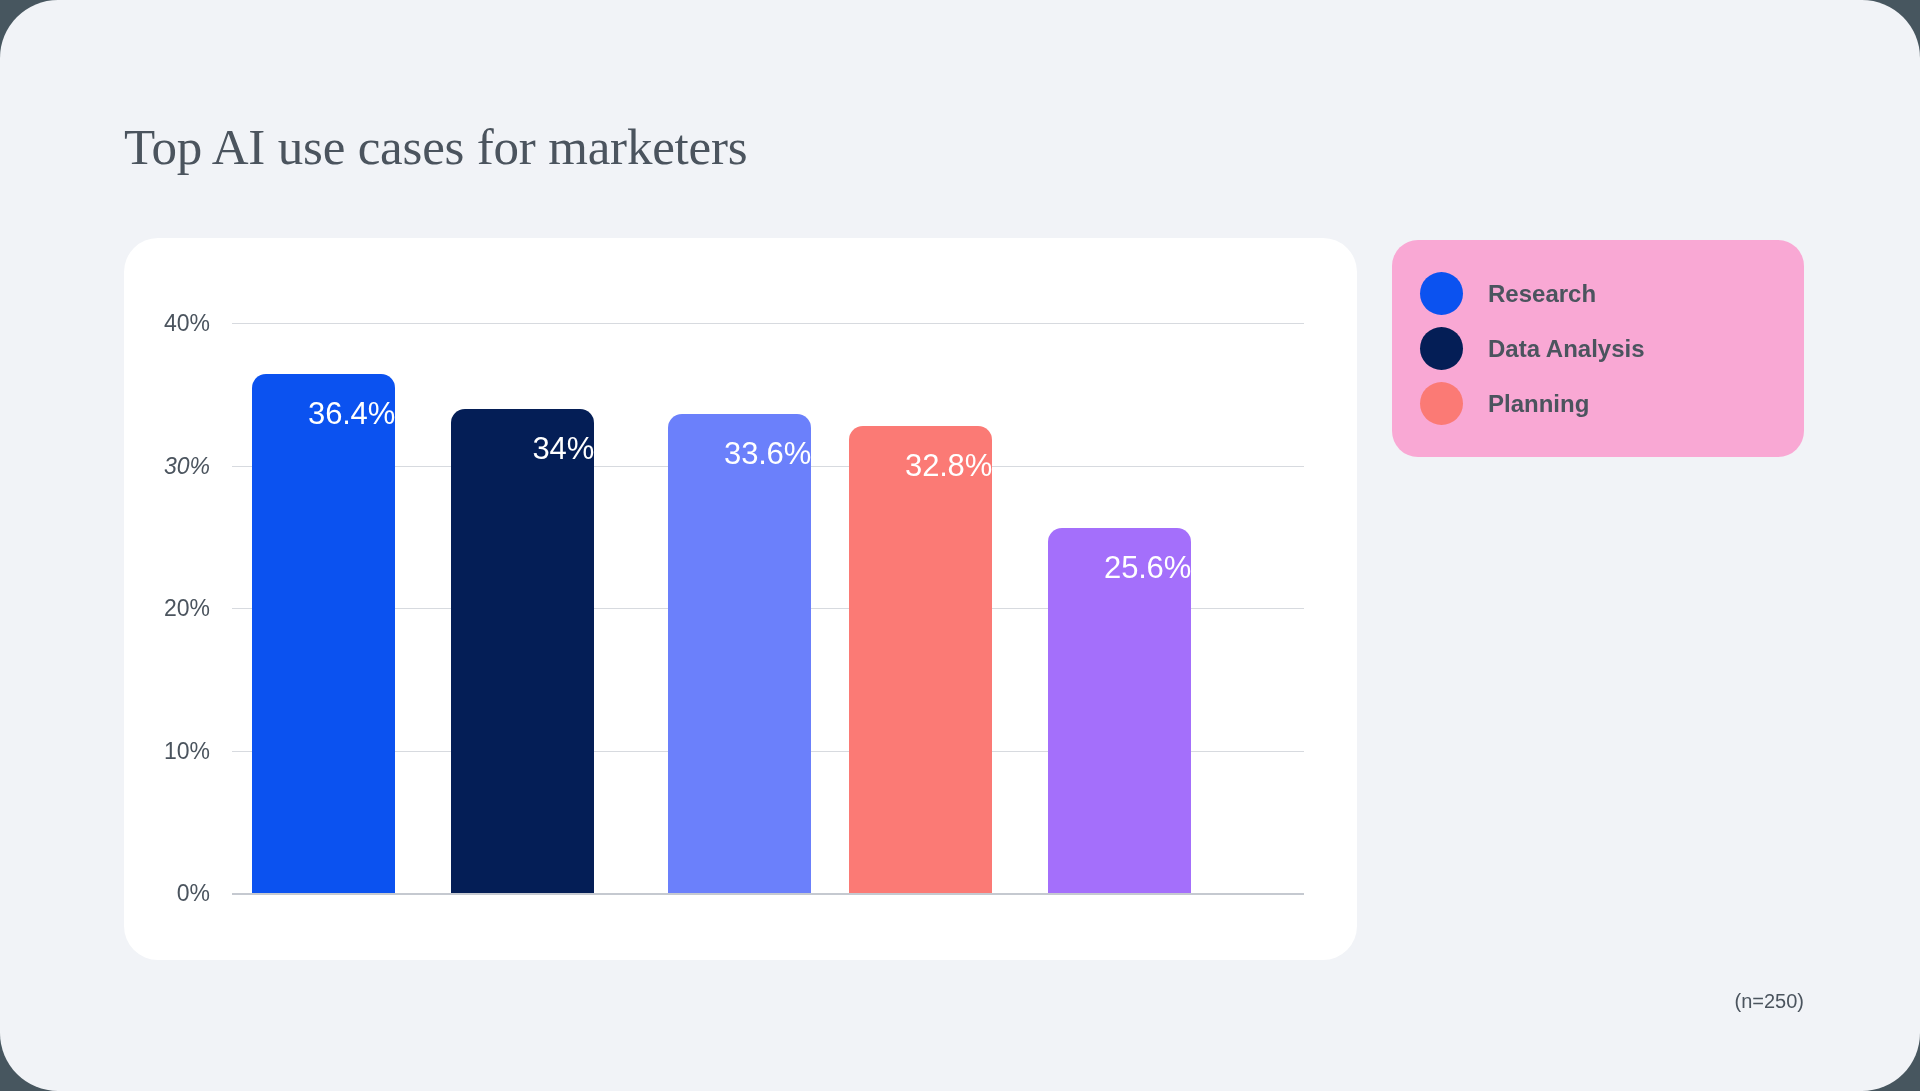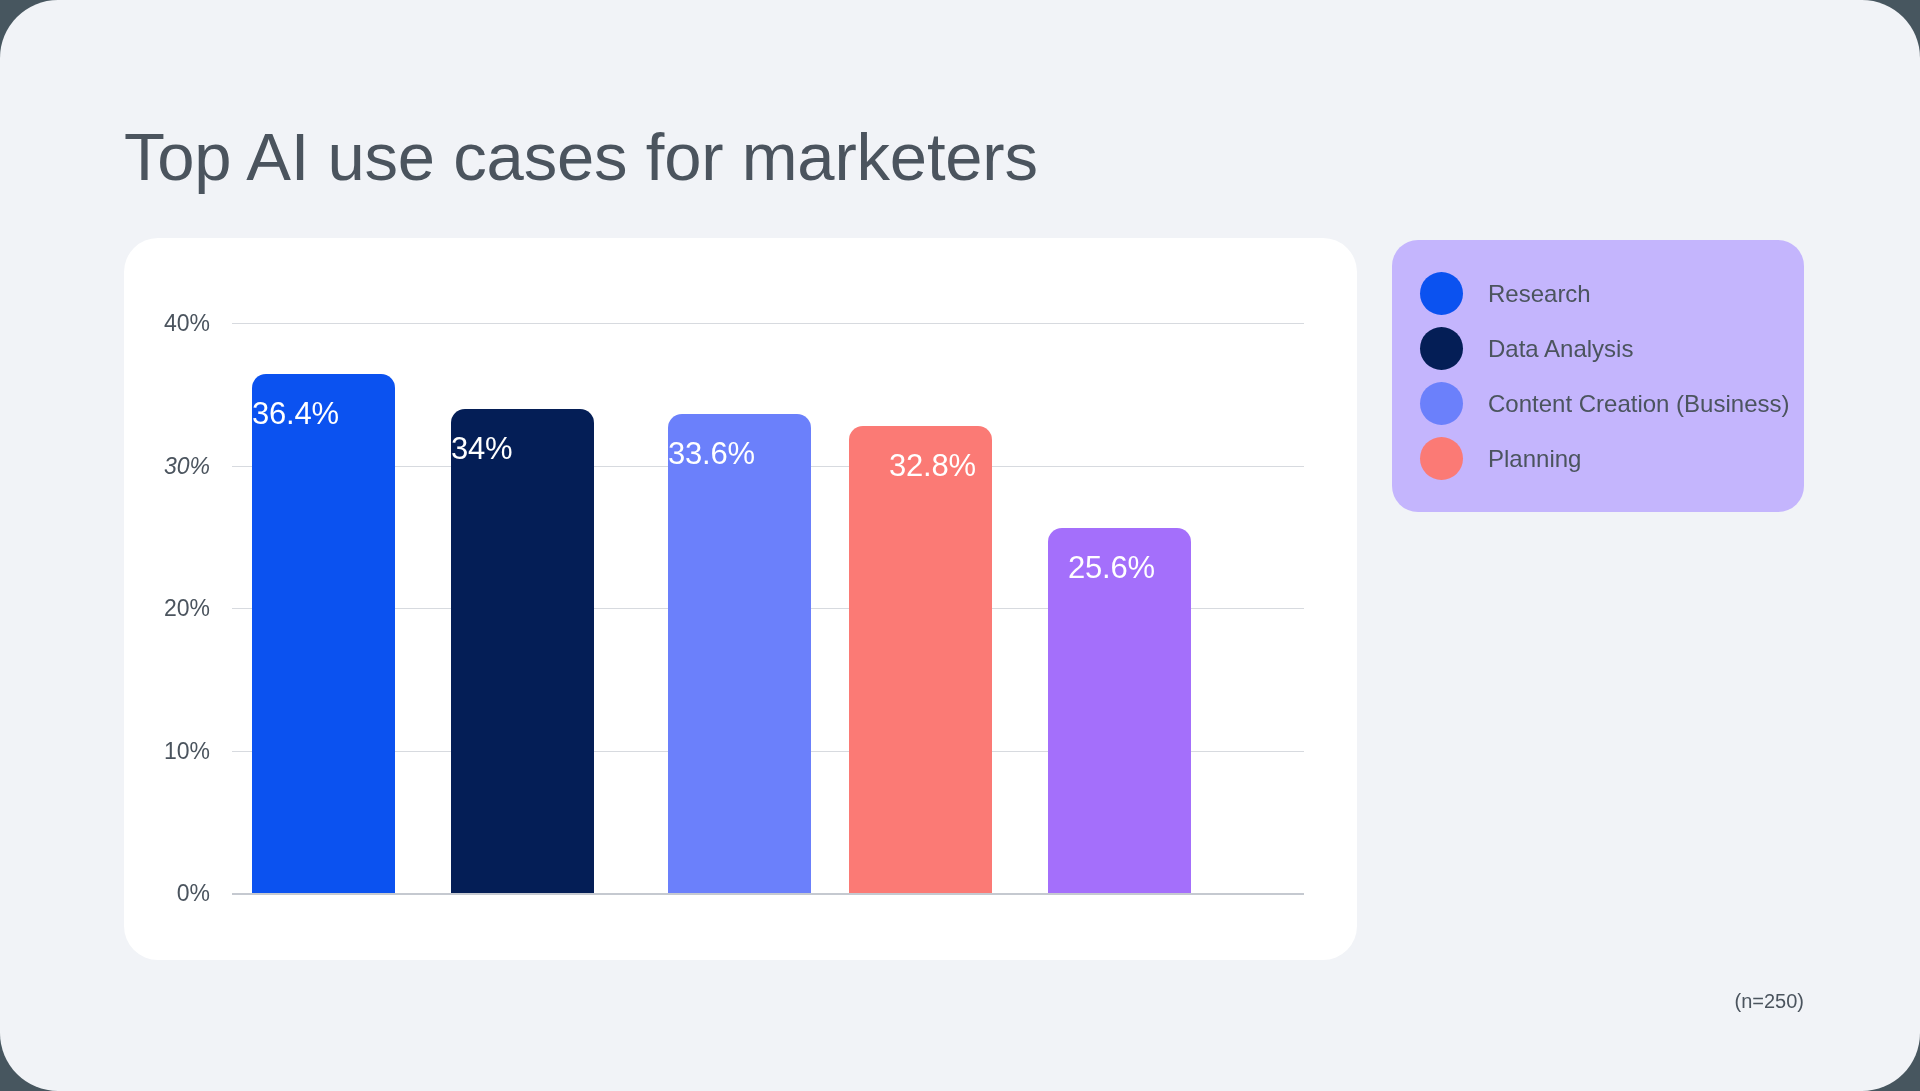--- a/index.html
+++ b/index.html
@@ -24,25 +24,26 @@
     background: #f1f3f7;
     border-radius: 58px;
     overflow: hidden;
   }
 
   
   #chart-title {
     position: absolute;
     left: 124px;
     top: 118px;
-    font-size: 67px;
+    font-size: 51px;
     font-weight: 400;
     letter-spacing: -0.2px;
     color: #4b545e;
     white-space: nowrap;
+    font-family: Liberation Serif, serif;
   }
 
   
   #chart-card {
     position: absolute;
     left: 124px;
     top: 238px;
     width: 1233px;
     height: 722px;
     background: #ffffff;
@@ -90,41 +91,42 @@
     bottom: 0;
     width: 100%;
     height: 100%;
   }
 
   .bar {
     position: absolute;
     bottom: 0;
     border-radius: 14px 14px 0 0;
     display: flex;
-    justify-content: flex-start;
+    justify-content: flex-end;
     align-items: flex-start;
   }
 
   .bar-value {
     margin-top: 22px;
     font-size: 31px;
     color: #ffffff;
     white-space: nowrap;
     letter-spacing: -0.2px;
   }
 
   
   #legend {
     position: absolute;
     left: 1392px;
     top: 240px;
     width: 412px;
-    background: #c4b5fd;
+    background: #f9a8d4;
     border-radius: 26px;
     padding: 26px 30px 26px 28px;
+    font-weight: bold;
   }
 
   .legend-item {
     display: flex;
     align-items: center;
     height: 55px;
   }
 
   .legend-swatch {
     width: 43px;
@@ -199,24 +201,20 @@
   <div id="legend">
       <div class="legend-item">
         <span class="legend-swatch" style="background: rgb(11, 82, 240);"></span>
         <span class="legend-label">Research</span>
       </div>
       <div class="legend-item">
         <span class="legend-swatch" style="background: rgb(4, 30, 86);"></span>
         <span class="legend-label">Data Analysis</span>
       </div>
       <div class="legend-item">
-        <span class="legend-swatch" style="background: rgb(107, 128, 251);"></span>
-        <span class="legend-label">Content Creation (Business)</span>
-      </div>
-      <div class="legend-item">
         <span class="legend-swatch" style="background: rgb(251, 122, 117);"></span>
         <span class="legend-label">Planning</span>
       </div>
     </div>
 
   <div id="footnote">(n=250)</div>
 
 </div>
 
 </body></html>

